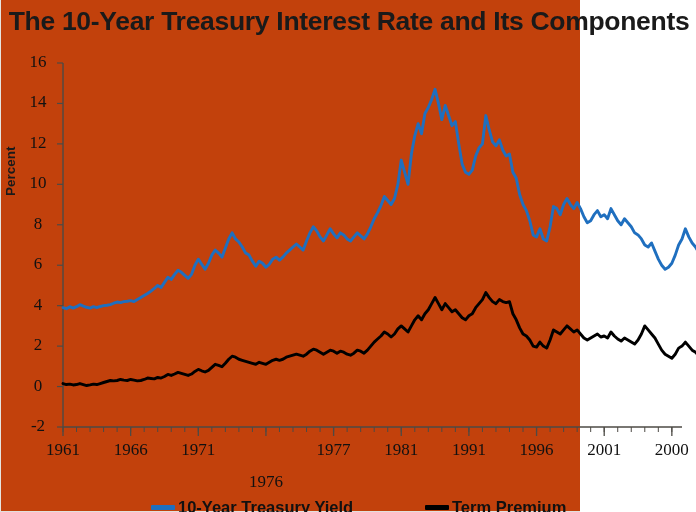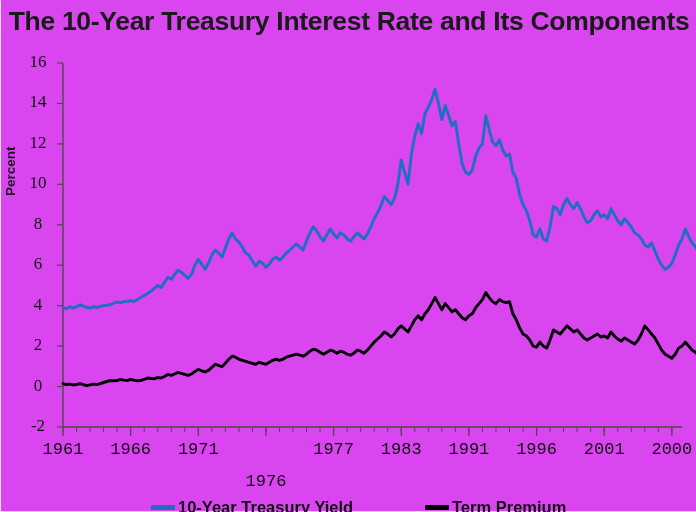--- a/index.html
+++ b/index.html
@@ -8,23 +8,23 @@
   }
   body {
     width: 696px;
     height: 512px;
     background: #ffffff;
     font-family: "Liberation Sans", sans-serif;
     overflow: hidden;
   }
   #figure {
     position: relative;
-    width: 696px;
+    width: 580px;
     height: 512px;
-    background: #d946ef;
+    background: #c2410c;
     box-sizing: border-box;
     border-bottom: 1px solid #e2e0dc;
     border-left: 1px solid #e6e4e0;
   }
   #chart-title {
     position: absolute;
     left: 0;
     top: 6px;
     width: 696px;
     text-align: center;
@@ -59,21 +59,21 @@
     position: absolute;
     left: 16px;
     top: 0;
     width: 38px;
     height: 512px;
   }
   .xtick-label {
     position: absolute;
     font-size: 17px;
     color: #111111;
-    font-family: Liberation Mono, monospace;
+    font-family: Liberation Serif, serif;
     text-align: center;
     transform: translateX(-50%);
     white-space: nowrap;
   }
   #plot-svg {
     position: absolute;
     left: 0;
     top: 0;
   }
   #legend {
@@ -208,21 +208,21 @@
         <polyline points="62.00,383.52 65.38,384.53 68.77,384.13 72.15,384.94 75.53,384.53 78.91,383.52 82.30,384.53 85.68,385.54 89.06,384.94 92.44,384.13 95.83,384.53 99.21,383.52 102.59,382.51 105.97,381.50 109.36,380.49 112.74,380.89 116.12,380.49 119.50,379.48 122.89,380.08 126.27,380.49 129.65,379.48 133.03,380.08 136.42,380.89 139.80,380.49 143.18,379.48 146.56,378.06 149.95,378.47 153.33,378.87 156.71,377.46 160.09,378.06 163.48,376.44 166.86,374.42 170.24,375.43 173.62,374.02 177.01,372.40 180.39,373.41 183.77,374.42 187.15,375.43 190.54,374.02 193.92,371.39 197.30,369.37 200.68,370.78 204.07,372.00 207.45,370.38 210.83,367.34 214.21,364.31 217.60,365.32 220.98,366.74 224.36,363.30 227.74,359.26 231.13,356.22 234.51,357.23 237.89,359.26 241.27,360.27 244.66,361.28 248.04,362.29 251.42,363.30 254.80,364.31 258.19,362.29 261.57,363.30 264.95,364.31 268.33,362.29 271.72,360.27 275.10,359.26 278.48,360.27 281.86,359.26 285.25,357.23 288.63,356.22 292.01,355.21 295.39,354.20 298.78,355.21 302.16,356.22 305.54,354.20 308.92,351.17 312.31,349.14 315.69,350.16 319.07,352.18 322.45,354.20 325.84,352.18 329.22,350.16 332.60,351.17 335.98,353.19 339.37,351.17 342.75,352.18 346.13,354.20 349.51,355.21 352.90,353.19 356.28,350.16 359.66,351.17 363.04,353.19 366.43,350.16 369.81,346.11 373.19,342.07 376.57,339.03 379.96,336.00 383.34,331.96 386.72,333.98 390.10,337.01 393.49,333.98 396.87,328.92 400.25,325.89 403.63,328.92 407.02,331.96 410.40,325.89 413.78,319.82 417.16,315.78 420.55,319.82 423.93,313.76 427.31,309.71 430.69,303.64 434.08,297.58 437.46,303.64 440.84,309.71 444.22,303.64 447.61,307.69 450.99,311.73 454.37,309.71 457.75,313.76 461.14,317.80 464.52,319.82 467.90,315.78 471.28,313.76 474.67,307.69 478.05,303.64 481.43,299.60 484.81,292.52 488.20,297.58 491.58,301.62 494.96,303.64 498.34,299.60 501.73,301.62 505.11,302.63 508.49,301.62 511.87,313.76 515.26,319.82 518.64,327.91 522.02,333.98 525.40,336.00 528.79,340.04 532.17,346.11 535.55,347.12 538.93,342.07 542.32,346.11 545.70,348.13 549.08,340.04 552.46,329.93 555.85,331.96 559.23,333.98 562.61,329.93 565.99,325.89 569.38,328.92 572.76,331.96 576.14,329.93 579.52,333.98 582.91,338.02 586.29,340.04 589.67,338.02 593.05,336.00 596.44,333.98 599.82,337.01 603.20,336.00 606.58,338.02 609.97,331.96 613.35,336.00 616.73,339.03 620.11,341.06 623.50,338.02 626.88,340.04 630.26,342.07 633.64,344.09 637.03,340.04 640.41,333.98 643.79,325.89 647.17,329.93 650.56,333.98 653.94,338.02 657.32,344.09 660.70,350.16 664.09,354.20 667.47,356.22 670.85,358.24 674.23,354.20 677.62,348.13 681.00,346.11 684.38,342.07 687.77,346.11 691.15,350.16 694.53,352.18 697.91,356.22 701.30,360.27 704.68,357.23 708.06,354.20 711.44,352.18 714.83,356.22 718.21,357.23 721.59,360.27 724.97,358.24 728.36,355.21 731.74,359.26 735.12,362.29 738.50,364.31 741.89,366.33 745.27,368.36 748.65,369.37 752.03,372.40 755.42,375.43 758.80,378.47 762.18,372.40 765.56,368.36 768.95,364.31 772.33,360.27 775.71,356.22 779.09,352.18 782.48,354.20 785.86,357.23 789.24,360.27 792.62,356.22 796.01,352.18 799.39,348.13 802.77,346.11 806.15,349.14 809.54,352.18 812.92,356.22 816.30,360.27 819.68,356.22 823.07,352.18 826.45,354.20 829.83,357.23 833.21,360.27 836.60,356.22 839.98,355.21 843.36,359.26 846.74,364.31 850.13,368.36 853.51,372.40 856.89,375.43 860.27,378.47 863.66,380.49 867.04,379.48 870.42,383.52" fill="none" stroke="#000000" stroke-width="2.9" stroke-linejoin="round" stroke-linecap="round"></polyline>
       </g>
   </svg>
 
   <div id="xtick-labels">
       <div class="xtick-label" style="left: 62px; top: 440px;">1961</div>
       <div class="xtick-label" style="left: 129.65px; top: 440px;">1966</div>
       <div class="xtick-label" style="left: 197.301px; top: 440px;">1971</div>
       <div class="xtick-label" style="left: 264.951px; top: 440px; margin-top: 32px;">1976</div>
       <div class="xtick-label" style="left: 332.601px; top: 440px;">1977</div>
-      <div class="xtick-label" style="left: 400.251px; top: 440px;">1983</div>
+      <div class="xtick-label" style="left: 400.251px; top: 440px;">1981</div>
       <div class="xtick-label" style="left: 467.902px; top: 440px;">1991</div>
       <div class="xtick-label" style="left: 535.552px; top: 440px;">1996</div>
       <div class="xtick-label" style="left: 603.202px; top: 440px;">2001</div>
       <div class="xtick-label" style="left: 670.852px; top: 440px;">2000</div>
     </div>
 
   <div id="legend">
       <div class="legend-entry" style="left: 150px; top: 8px;">
         <span class="legend-swatch" style="background: rgb(31, 111, 191);"></span>
         <span class="legend-text">10-Year Treasury Yield</span>

